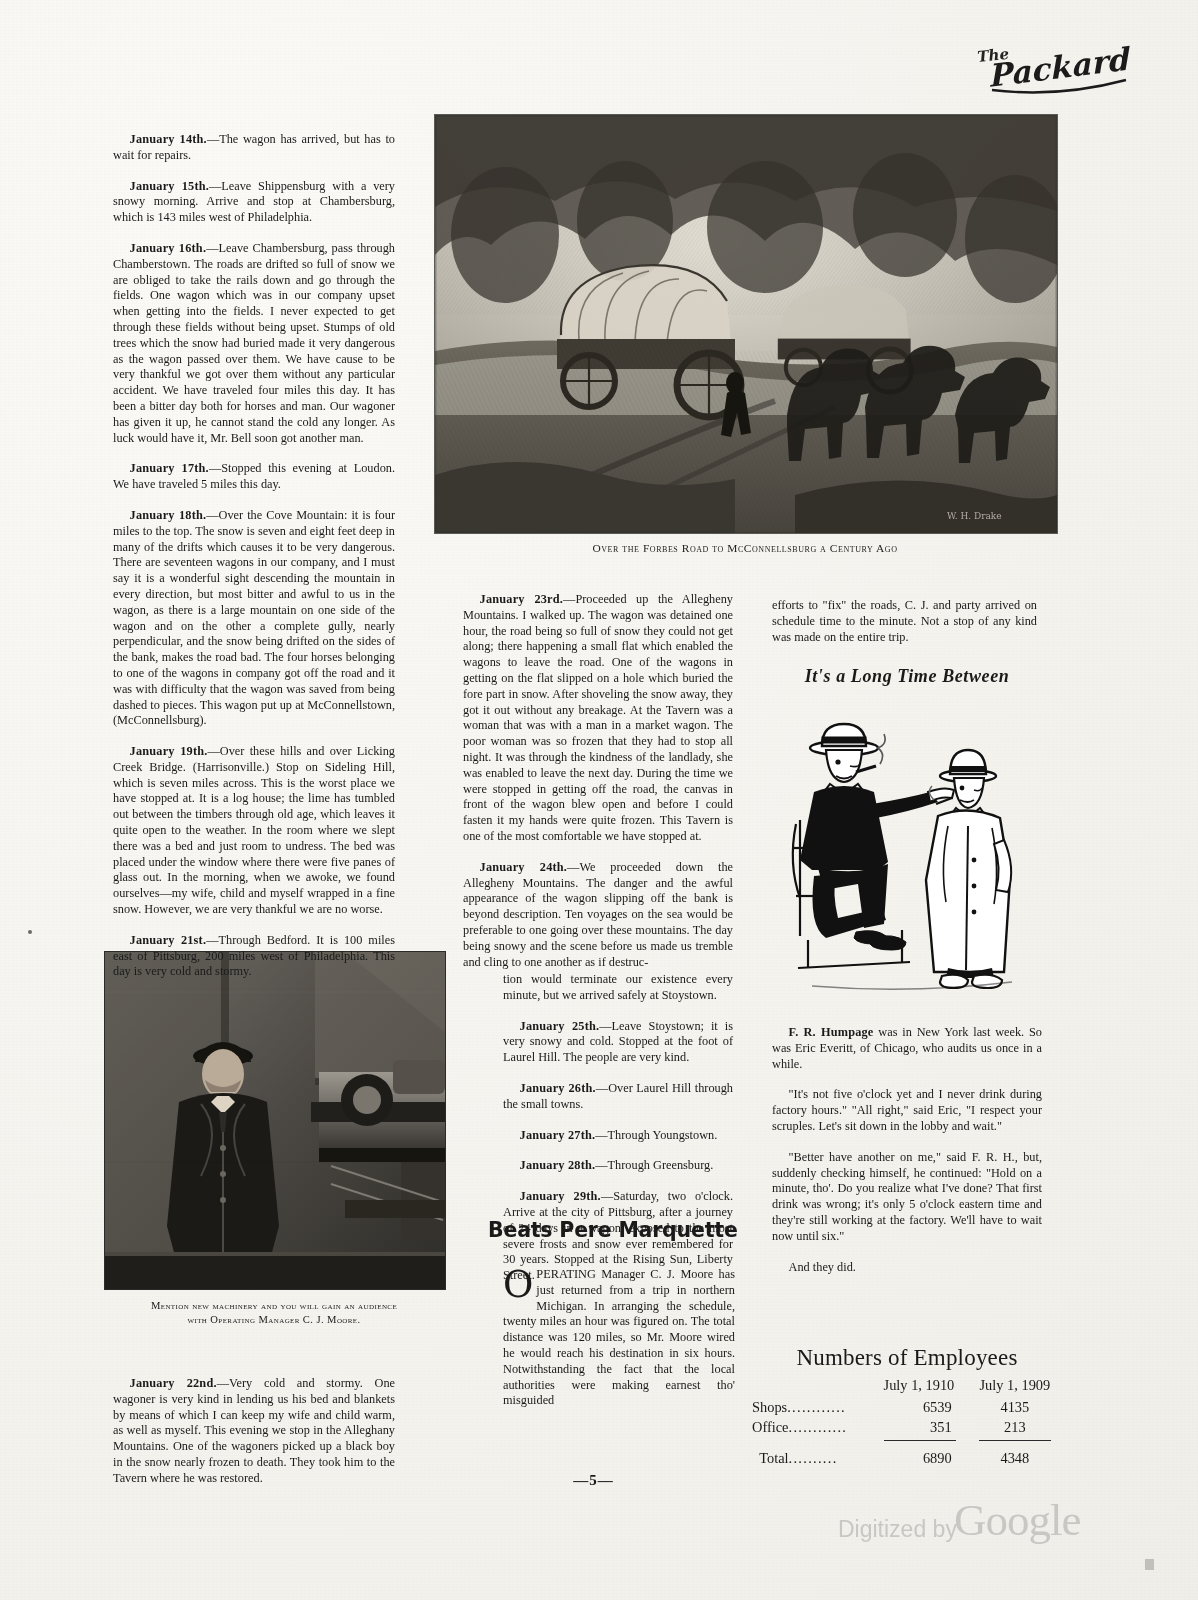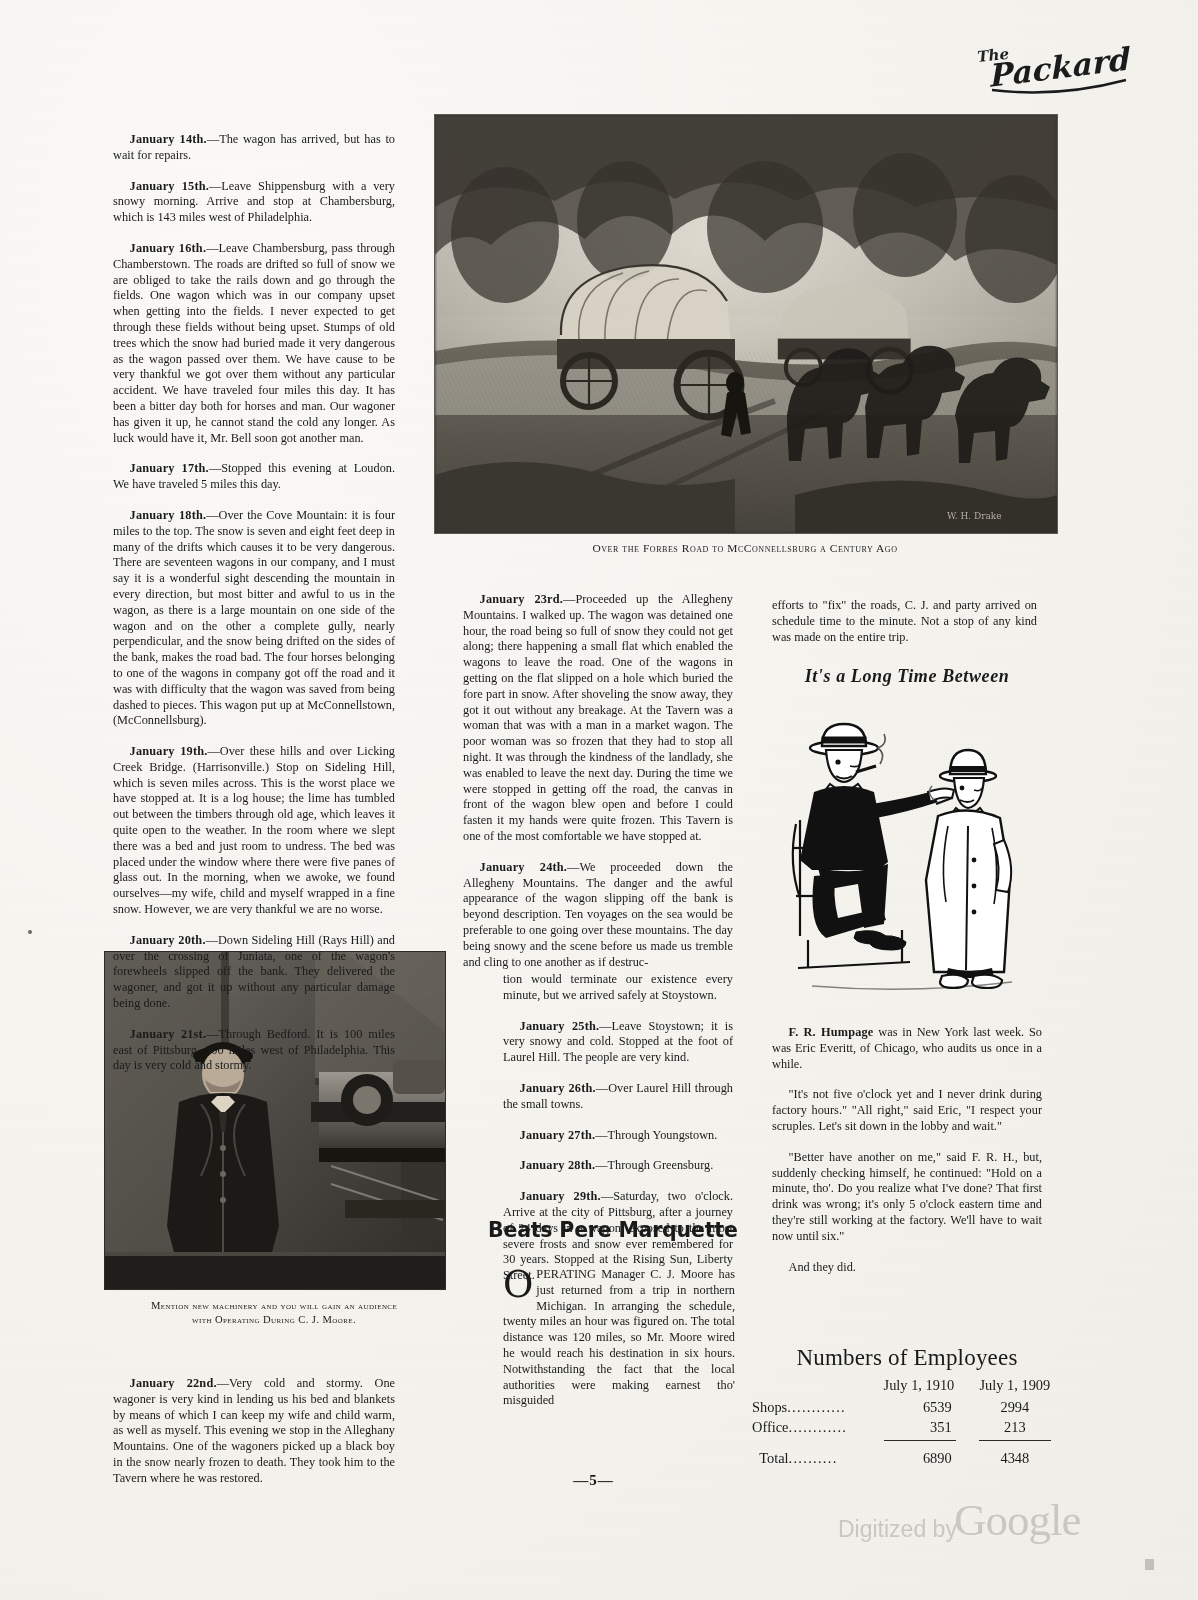--- a/index.html
+++ b/index.html
@@ -292,31 +292,30 @@
 
       <g opacity=".18">
         <rect width="340" height="337" fill="none"></rect>
         <line x1="0" y1="40" x2="340" y2="40" stroke="#fff" stroke-width="1" opacity=".15"></line>
         <line x1="0" y1="210" x2="340" y2="210" stroke="#000" stroke-width="1" opacity=".2"></line>
       </g>
     </svg>
   </div>
   <div class="photocap">
     <div>Mention new machinery and you will gain an audience</div>
-    <div>with Operating During C. J. Moore.</div>
+    <div>with Operating Manager C. J. Moore.</div>
   </div>
 
   <div class="col" id="col1">
     <p><span class="lead">January 14th.</span><span>—The wagon has arrived, but has to wait for repairs.</span></p>
     <p><span class="lead">January 15th.</span><span>—Leave Shippensburg with a very snowy morning. Arrive and stop at Chambersburg, which is 143 miles west of Philadelphia.</span></p>
     <p><span class="lead">January 16th.</span><span>—Leave Chambersburg, pass through Chamberstown. The roads are drifted so full of snow we are obliged to take the rails down and go through the fields. One wagon which was in our company upset when getting into the fields. I never expected to get through these fields without being upset. Stumps of old trees which the snow had buried made it very dangerous as the wagon passed over them. We have cause to be very thankful we got over them without any particular accident. We have traveled four miles this day. It has been a bitter day both for horses and man. Our wagoner has given it up, he cannot stand the cold any longer. As luck would have it, Mr. Bell soon got another man.</span></p>
     <p><span class="lead">January 17th.</span><span>—Stopped this evening at Loudon. We have traveled 5 miles this day.</span></p>
     <p><span class="lead">January 18th.</span><span>—Over the Cove Mountain: it is four miles to the top. The snow is seven and eight feet deep in many of the drifts which causes it to be very dangerous. There are seventeen wagons in our company, and I must say it is a wonderful sight descending the mountain in every direction, but most bitter and awful to us in the wagon, as there is a large mountain on one side of the wagon and on the other a complete gully, nearly perpendicular, and the snow being drifted on the sides of the bank, makes the road bad. The four horses belonging to one of the wagons in company got off the road and it was with difficulty that the wagon was saved from being dashed to pieces. This wagon put up at McConnellstown, (McConnellsburg).</span></p>
     <p><span class="lead">January 19th.</span><span>—Over these hills and over Licking Creek Bridge. (Harrisonville.) Stop on Sideling Hill, which is seven miles across. This is the worst place we have stopped at. It is a log house; the lime has tumbled out between the timbers through old age, which leaves it quite open to the weather. In the room where we slept there was a bed and just room to undress. The bed was placed under the window where there were five panes of glass out. In the morning, when we awoke, we found ourselves—my wife, child and myself wrapped in a fine snow. However, we are very thankful we are no worse.</span></p>
-    <p><span class="lead">January 20th.</span><span>—Down Sideling Hill (Rays Hill) and over the crossing of Juniata, one of the wagon's forewheels slipped off the bank. They delivered the wagoner, and got it up without any particular damage being done.</span></p>
     <p><span class="lead">January 21st.</span><span>—Through Bedford. It is 100 miles east of Pittsburg, 200 miles west of Philadelphia. This day is very cold and stormy.</span></p>
   </div>
 
   <div class="col" id="col1b">
     <p><span class="lead">January 22nd.</span><span>—Very cold and stormy. One wagoner is very kind in lending us his bed and blankets by means of which I can keep my wife and child warm, as well as myself. This evening we stop in the Alleghany Mountains. One of the wagoners picked up a black boy in the snow nearly frozen to death. They took him to the Tavern where he was restored.</span></p>
   </div>
 
   <div class="col" id="col2a">
     <p><span class="lead">January 23rd.</span><span>—Proceeded up the Allegheny Mountains. I walked up. The wagon was detained one hour, the road being so full of snow they could not get along; there happening a small flat which enabled the wagons to leave the road. One of the wagons in getting on the flat slipped on a hole which buried the fore part in snow. After shoveling the snow away, they got it out without any breakage. At the Tavern was a woman that was with a man in a market wagon. The poor woman was so frozen that they had to stop all night. It was through the kindness of the landlady, she was enabled to leave the next day. During the time we were stopped in getting off the road, the canvas in front of the wagon blew open and before I could fasten it my hands were quite frozen. This Tavern is one of the most comfortable we have stopped at.</span></p>
     <p><span class="lead">January 24th.</span><span>—We proceeded down the Allegheny Mountains. The danger and the awful appearance of the wagon slipping off the bank is beyond description. Ten voyages on the sea would be preferable to one going over these mountains. The day being snowy and the scene before us made us tremble and cling to one another as if destruc-</span></p>
@@ -434,21 +433,21 @@
         <tr>
           <th></th>
           <th>July 1, 1910</th>
           <th>July 1, 1909</th>
         </tr>
       </thead>
       <tbody>
         <tr>
           <td class="lbl"><span>Shops</span><span class="dots">............</span></td>
           <td class="v1">6539</td>
-          <td class="v2">2994</td>
+          <td class="v2">4135</td>
         </tr>
         <tr>
           <td class="lbl"><span>Office</span><span class="dots">............</span></td>
           <td class="v1">351</td>
           <td class="v2">213</td>
         </tr>
         <tr class="rule">
           <td></td>
           <td class="v1">
               <span></span>

